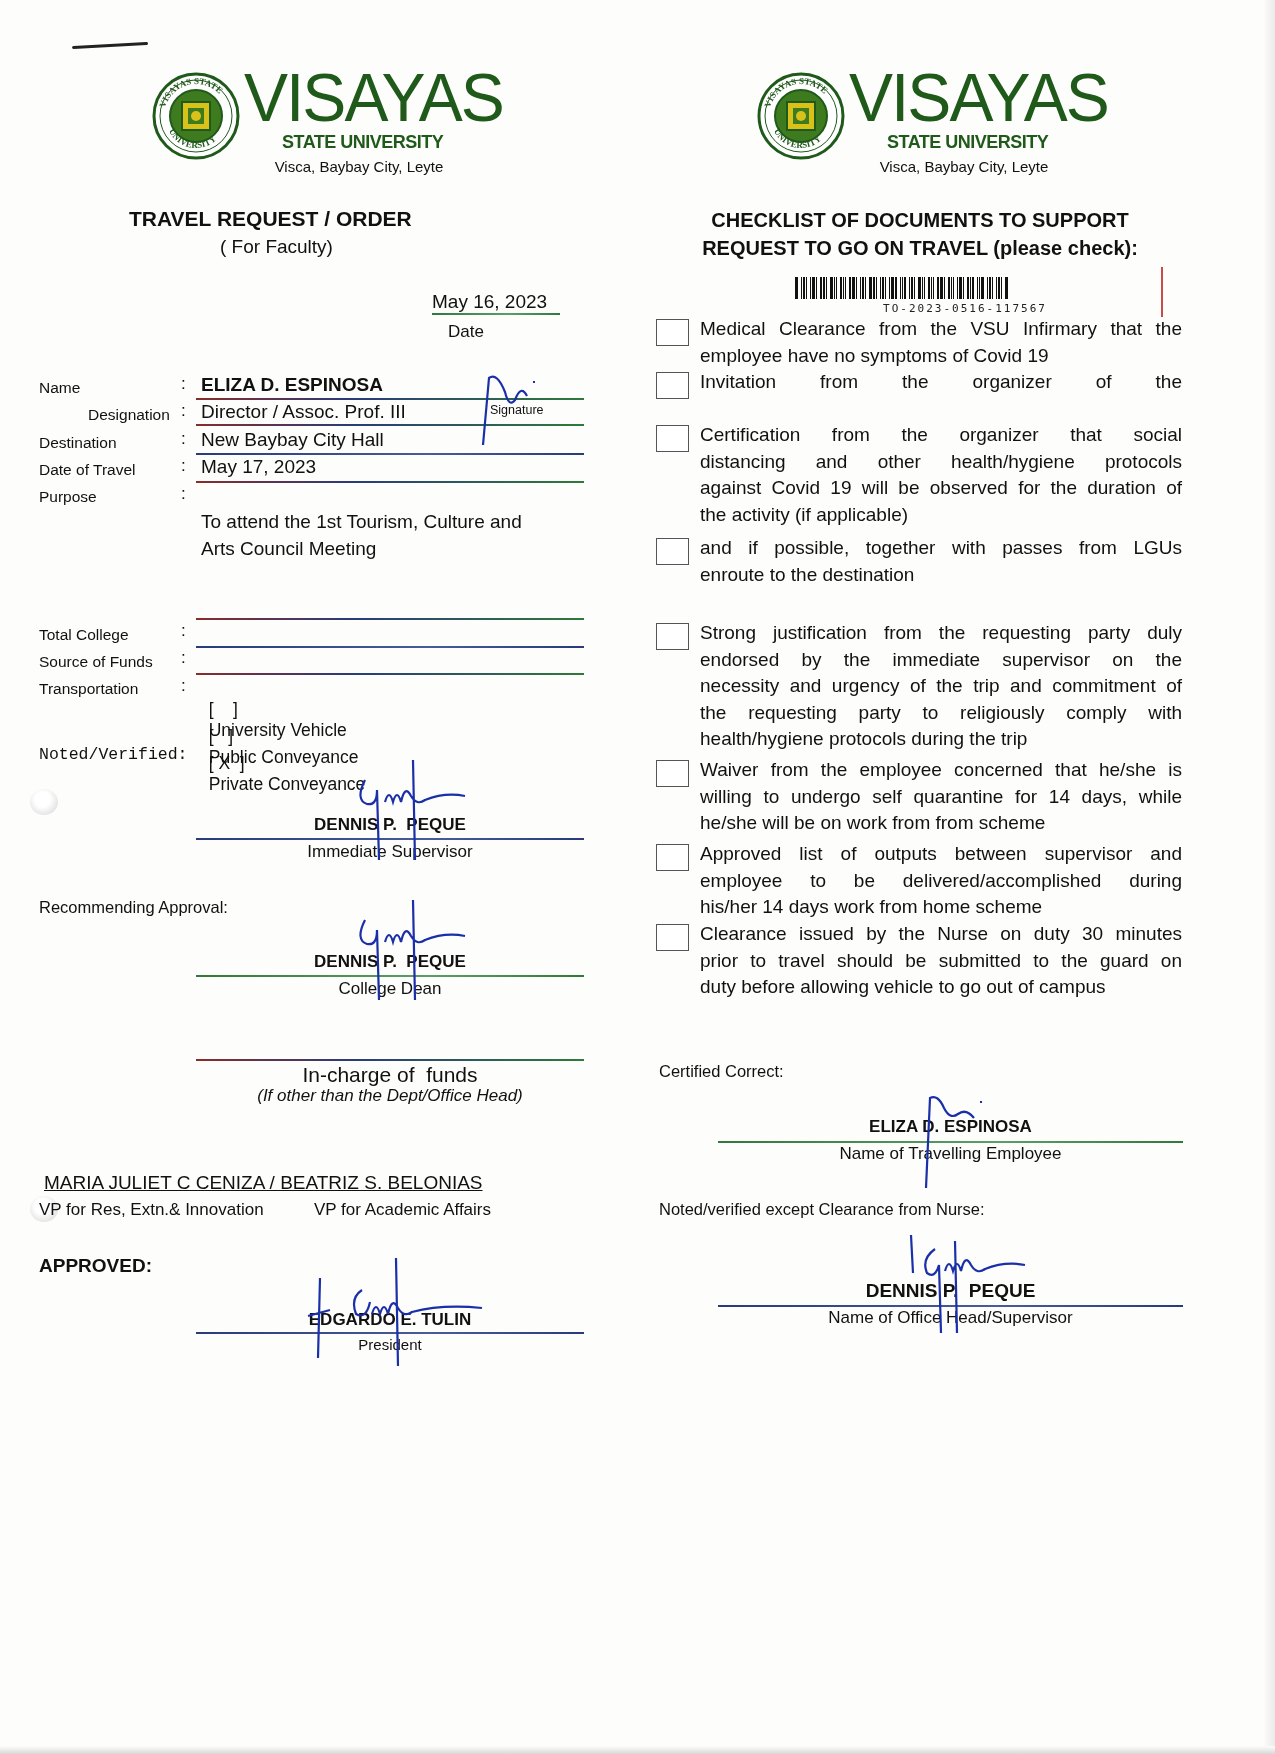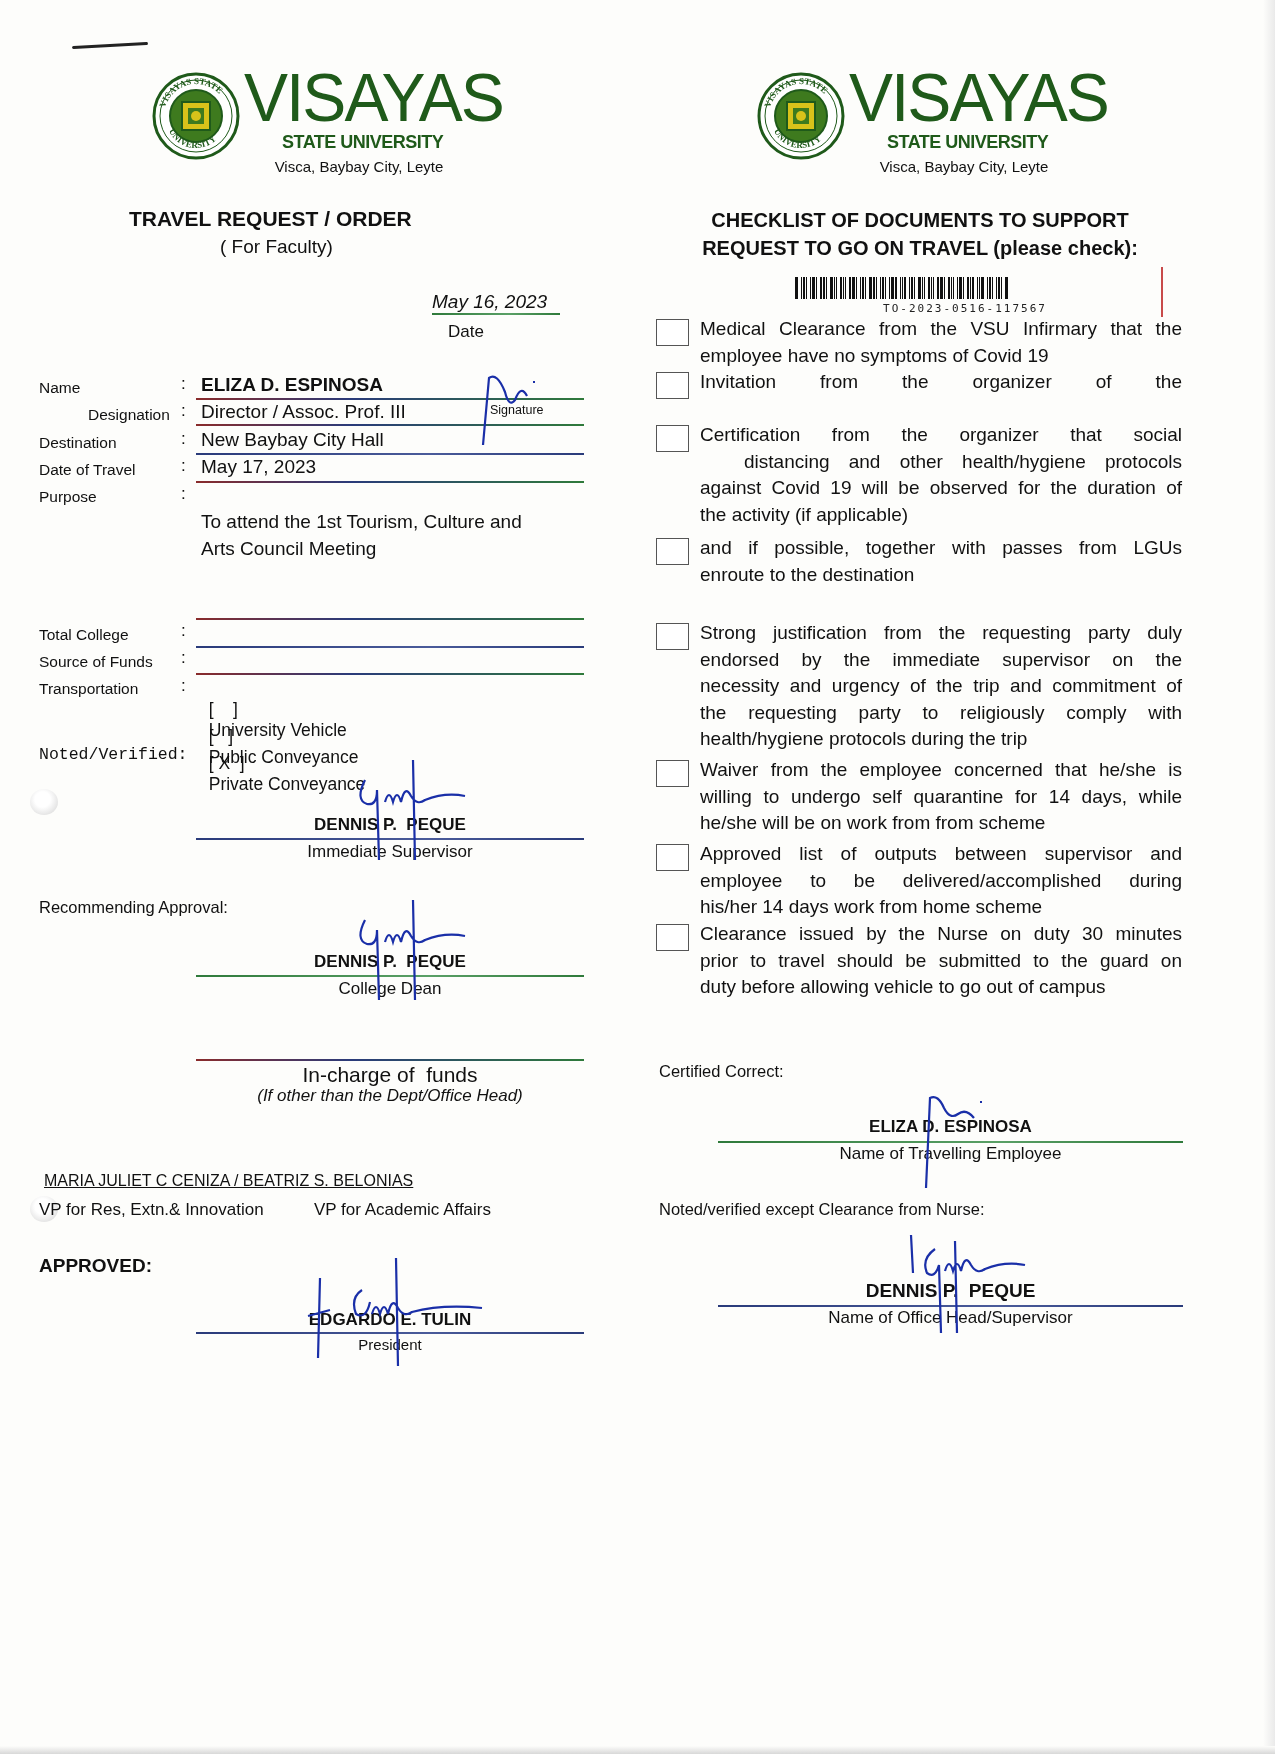--- a/index.html
+++ b/index.html
@@ -73,21 +73,21 @@
     <text font-size="9" font-weight="bold" fill="#1f5a1a" font-family="Liberation Serif, serif"><textPath href="#arcBotR" startOffset="14%">UNIVERSITY</textPath></text>
   </svg>
   <div class="wordmark">VISAYAS</div>
   <div class="sub-wordmark">STATE UNIVERSITY</div>
   <div class="address">Visca, Baybay City, Leyte</div>
 </div>
 
 <div class="abs title" style="left:129px;top:207px;">TRAVEL REQUEST / ORDER</div>
 <div class="abs sub" style="left:220px;top:236px;">( For Faculty)</div>
 
-<div class="abs value" style="left:432px;top:291px;font-style:italic;">May 16, 2023</div>
+<div class="abs value" style="left:432px;top:291px;">May 16, 2023</div>
 <div class="line green" style="left:432px;top:313px;width:128px;"></div>
 <div class="abs label" style="left:448px;top:322px;font-size:17px;">Date</div>
 
 <div class="abs label" style="left:39px;top:379px;">Name</div>
 <div class="abs label" style="left:181px;top:374px;font-size:17px;">:</div>
 <div class="abs value bold" style="left:201px;top:374px;">ELIZA D. ESPINOSA</div>
 <div class="line" style="left:196px;top:398px;width:388px;"></div>
 
 <div class="abs label" style="left:45px;top:406px;margin-left:43px;">Designation</div>
 <div class="abs label" style="left:181px;top:401px;font-size:17px;">:</div>
@@ -145,21 +145,21 @@
 
 <div class="abs label" style="left:39px;top:898px;font-size:16.5px;">Recommending Approval:</div>
 <div class="abs bold center" style="left:196px;top:952px;width:388px;font-size:17px;white-space:pre;">DENNIS P.  PEQUE</div>
 <div class="line green" style="left:196px;top:975px;width:388px;"></div>
 <div class="abs center" style="left:196px;top:979px;width:388px;font-size:17px;">College Dean</div>
 
 <div class="line" style="left:196px;top:1059px;width:388px;"></div>
 <div class="abs center" style="left:196px;top:1063px;width:388px;font-size:21px;white-space:pre;">In-charge of  funds</div>
 <div class="abs center italic" style="left:196px;top:1086px;width:388px;font-size:17px;">(If other than the Dept/Office Head)</div>
 
-<div class="abs" style="left:44px;top:1172px;font-size:16px;text-decoration:underline;">MARIA JULIET C CENIZA / BEATRIZ S. BELONIAS</div>
+<div class="abs" style="left:44px;top:1172px;font-size:19px;text-decoration:underline;">MARIA JULIET C CENIZA / BEATRIZ S. BELONIAS</div>
 <div class="abs" style="left:39px;top:1200px;font-size:17px;">VP for Res, Extn.&amp; Innovation</div>
 <div class="abs" style="left:314px;top:1200px;font-size:17px;">VP for Academic Affairs</div>
 
 <div class="abs bold" style="left:39px;top:1255px;font-size:19px;">APPROVED:</div>
 <div class="abs bold center" style="left:196px;top:1310px;width:388px;font-size:17px;">EDGARDO E. TULIN</div>
 <div class="line blue" style="left:196px;top:1332px;width:388px;"></div>
 <div class="abs center" style="left:196px;top:1336px;width:388px;font-size:15px;">President</div>
 
 <div class="abs title center" style="left:660px;top:209px;width:520px;font-size:20px;">CHECKLIST OF DOCUMENTS TO SUPPORT</div>
 <div class="abs title center" style="left:660px;top:237px;width:520px;font-size:20px;">REQUEST TO GO ON TRAVEL (please check):</div>
@@ -240,21 +240,21 @@
       <div style="text-align: justify; text-align-last: justify;">Medical Clearance from the VSU Infirmary that the</div>
       <div style="text-align: justify; text-align-last: left;">employee have no symptoms of Covid 19</div>
     </div>
     <div class="checkbox" style="left: 656px; top: 372px;"></div>
     <div class="item-text" style="top: 369px;">
       <div style="text-align: justify; text-align-last: justify;">Invitation from the organizer of the</div>
     </div>
     <div class="checkbox" style="left: 656px; top: 425px;"></div>
     <div class="item-text" style="top: 422px;">
       <div style="text-align: justify; text-align-last: justify;">Certification from the organizer that social</div>
-      <div style="text-align: justify; text-align-last: justify; margin-left: 44px;">distancing and other health/hygiene protocols</div>
+      <div style="text-align: justify; text-align-last: justify;">distancing and other health/hygiene protocols</div>
       <div style="text-align: justify; text-align-last: justify;">against Covid 19 will be observed for the duration of</div>
       <div style="text-align: justify; text-align-last: left;">the activity  (if applicable)</div>
     </div>
     <div class="checkbox" style="left: 656px; top: 538px;"></div>
     <div class="item-text" style="top: 535px;">
       <div style="text-align: justify; text-align-last: justify;">and if possible, together with passes from LGUs</div>
       <div style="text-align: justify; text-align-last: left;">enroute to the destination</div>
     </div>
     <div class="checkbox" style="left: 656px; top: 623px;"></div>
     <div class="item-text" style="top: 620px;">

